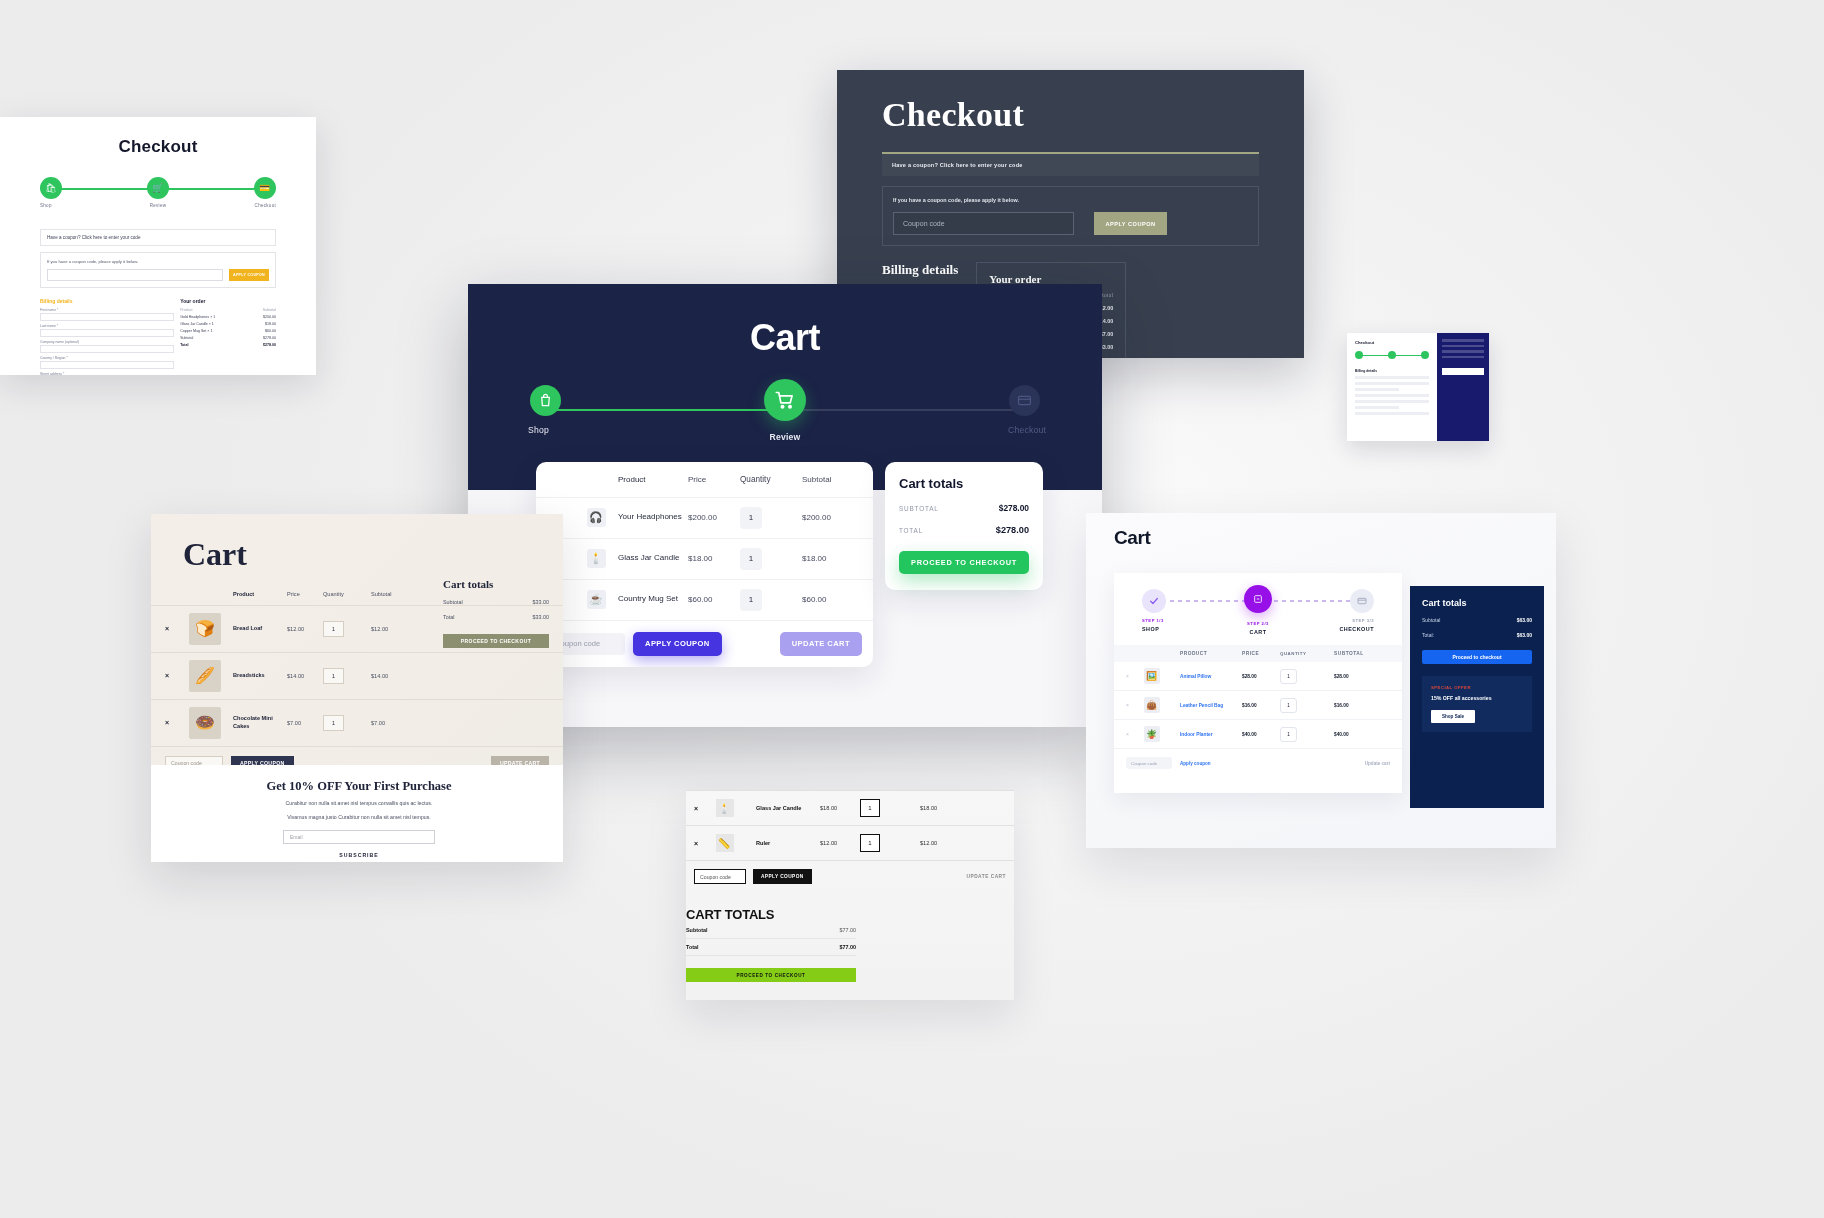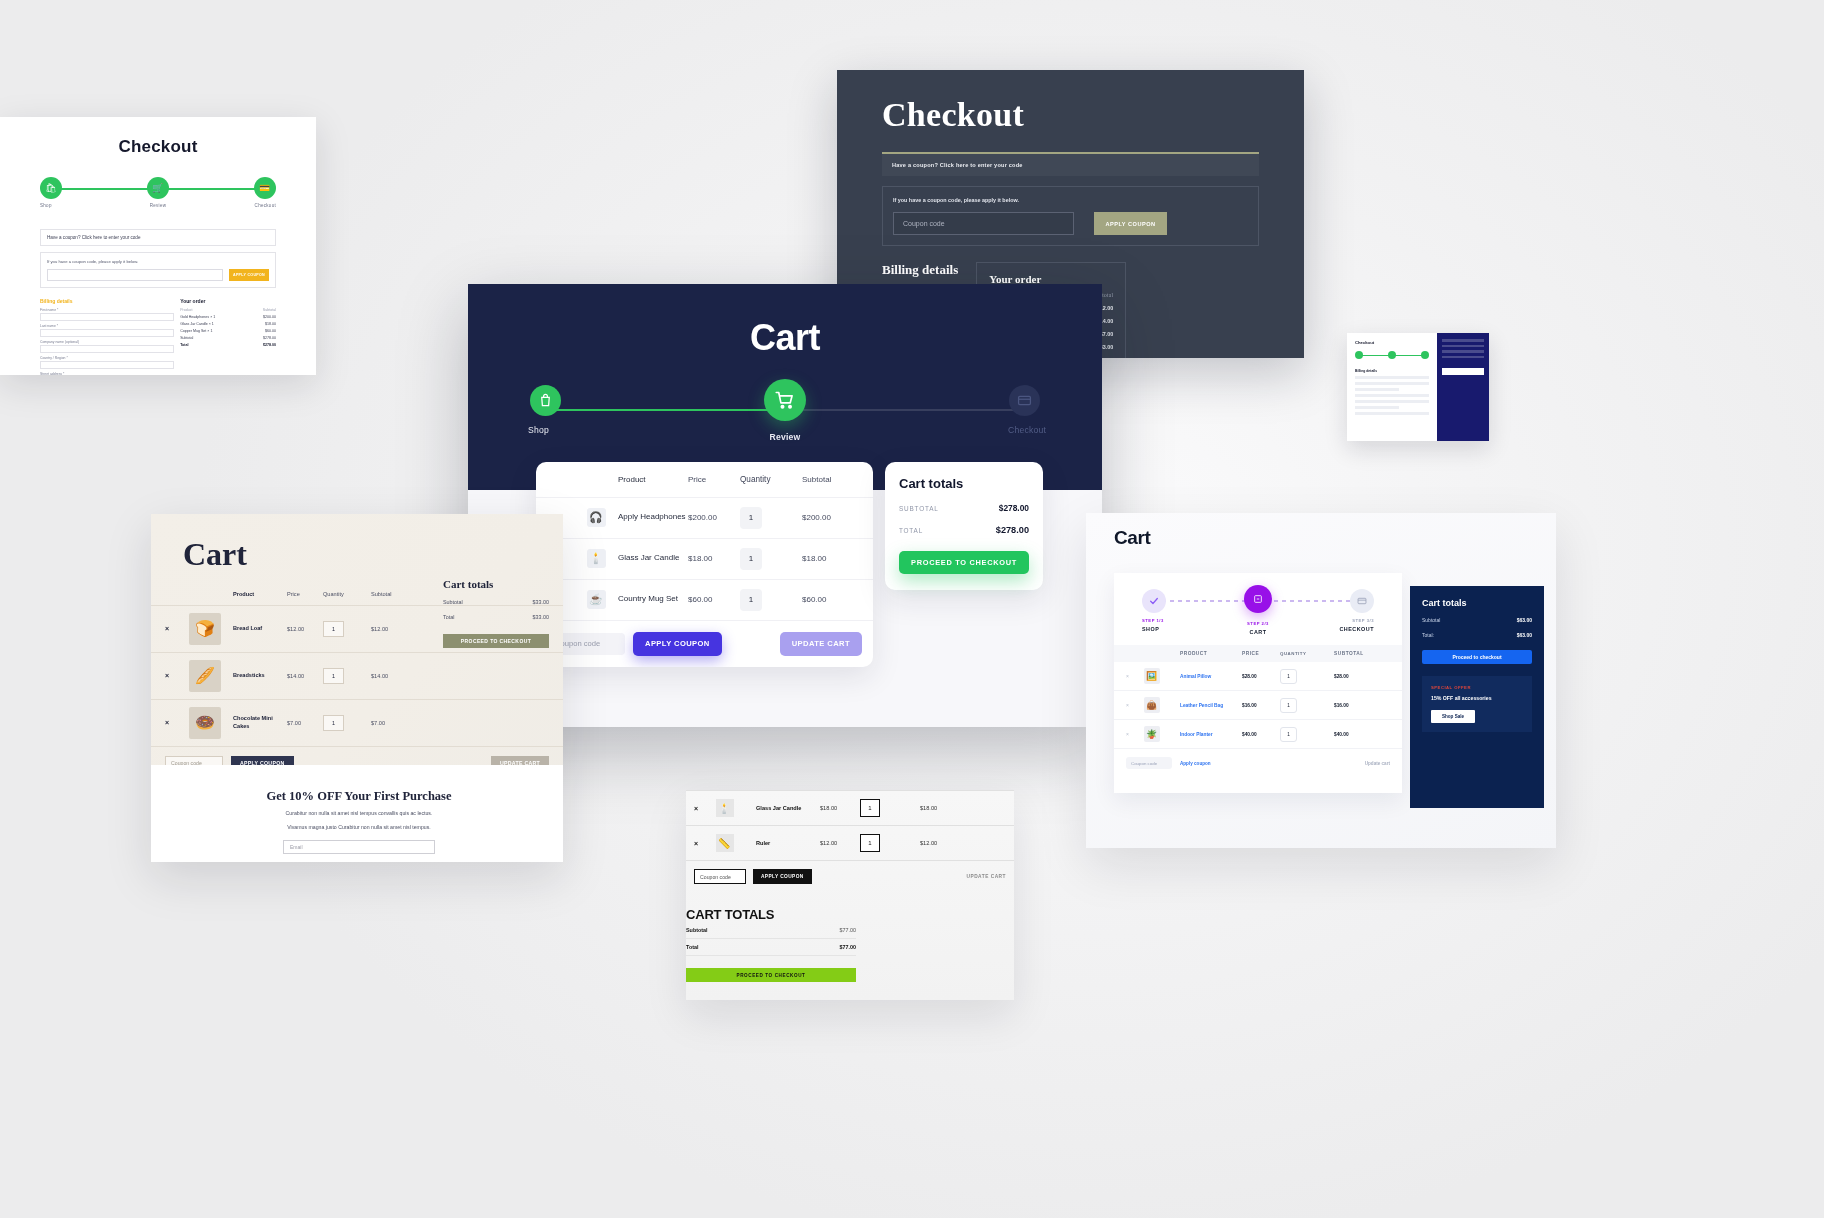--- a/index.html
+++ b/index.html
@@ -251,21 +251,21 @@
   .bt-sub { width:44px; font-size:5.6px;color:#4b4f63;}
   .bt-coupon { display:flex;align-items:center;border-top:1px solid #e2dcd2;padding:9px 14px 9px 14px; gap:8px;}
   .bt-coupon .f { width:58px;height:15px;border:1px solid #d6cec2;background:#faf8f5;display:flex;align-items:center;padding-left:5px;font-size:5.2px;color:#9d978c;}
   .bt-coupon .ap { height:15px;padding:0 9px;background:#2f3550;color:#fff;display:flex;align-items:center;font-size:5.2px;font-weight:bold;letter-spacing:.3px;}
   .bt-coupon .up { margin-left:auto;height:15px;padding:0 9px;background:#b9b3a8;color:#fff;display:flex;align-items:center;font-size:5.2px;font-weight:bold;letter-spacing:.3px;}
   #beige-totals { position:absolute; left:278px; top:52px; width:134px; padding: 12px 14px;}
   #beige-totals h3 { font-family:"Liberation Serif",serif;font-weight:bold;font-size:11px;color:#20243a;}
   #beige-totals .r { display:flex;justify-content:space-between;font-size:5.4px;color:#4b4f63;margin-top:9px;}
   #beige-totals .b { margin-top:14px;height:14px;background:#8d9070;color:#fff;display:flex;align-items:center;justify-content:center;font-size:5px;font-weight:bold;letter-spacing:.4px;}
   #subscribe-block {
-    position:absolute;left:0;top:251px;width:416px;height:97px;background:#ffffff;padding-top:24px;
+    position:absolute;left:0;top:251px;width:416px;height:97px;background:#ffffff;padding-top:14px;
   }
   #subscribe-block .h {
     font-family:"Liberation Serif",serif;font-weight:bold;font-size:12.5px;color:#20243a;text-align:center;
   }
   #subscribe-block .p { font-size:5.2px;color:#4b4f63;text-align:center;margin-top:5px;line-height:1.7;}
   #subscribe-block .in {
     width:152px;height:14px;border:1px solid #cfcfd5;margin:8px auto 0 auto;display:flex;align-items:center;
     padding-left:6px;font-size:5px;color:#9b9ba6;
   }
   #subscribe-block .sb { text-align:center;font-size:5.2px;font-weight:bold;color:#20243a;letter-spacing:1px;margin-top:8px;}
@@ -526,21 +526,21 @@
           <div class="ct-c-prod">Product</div>
           <div class="ct-c-price">Price</div>
           <div class="ct-c-qty">Quantity</div>
           <div class="ct-c-sub">Subtotal</div>
         </div>
         <div class="ct-row">
           <div class="ct-c-x">×</div>
           <div class="ct-c-img">
               <div class="thumb">🎧</div>
             </div>
-          <div class="ct-c-prod">Apply Headphones</div>
+          <div class="ct-c-prod">Your Headphones</div>
           <div class="ct-c-price">$200.00</div>
           <div class="ct-c-qty">
               <div class="q">1</div>
             </div>
           <div class="ct-c-sub">$200.00</div>
         </div>
         <div class="ct-row">
           <div class="ct-c-x">×</div>
           <div class="ct-c-img">
               <div class="thumb">🕯️</div>

